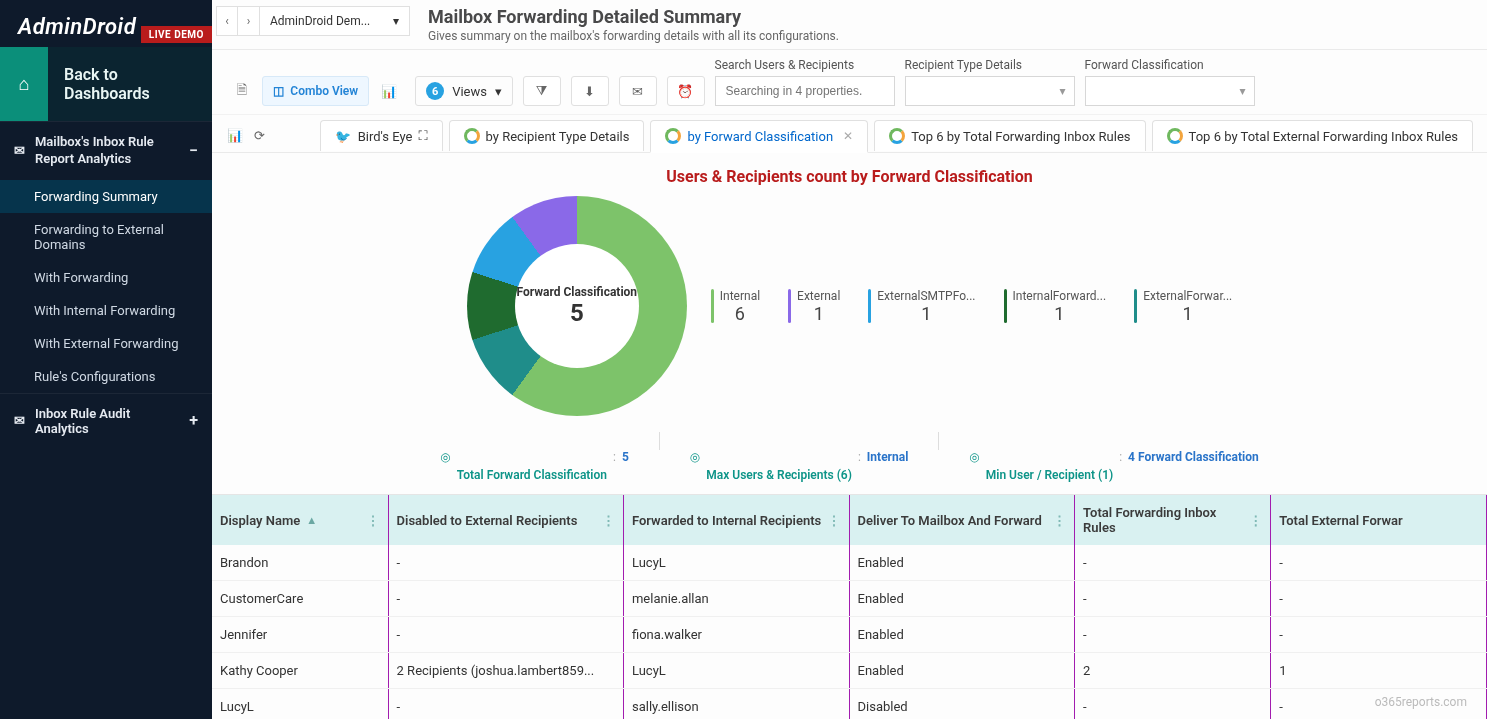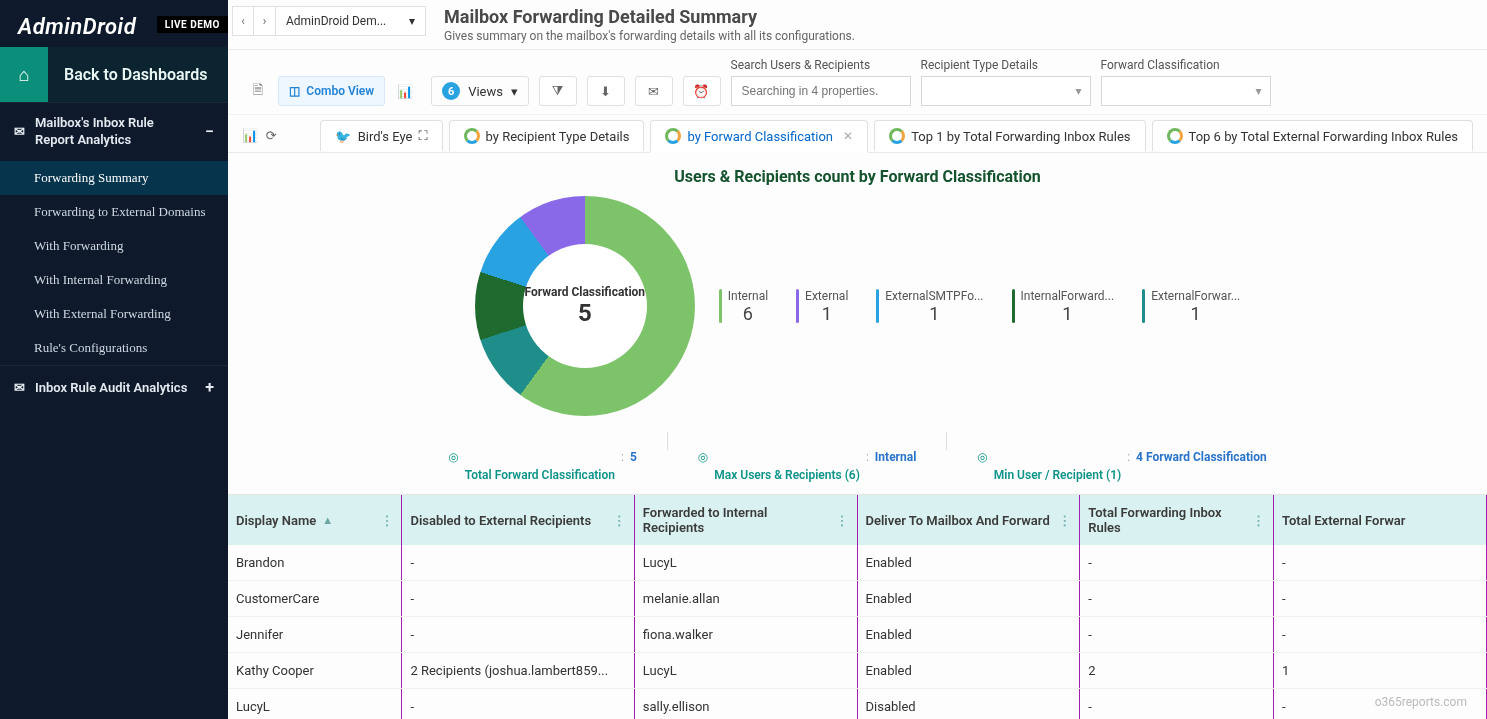--- a/index.html
+++ b/index.html
@@ -1,27 +1,27 @@
 <!DOCTYPE html>
 <html><head>
 <meta charset="utf-8">
 <style>
 * { box-sizing: border-box; margin: 0; padding: 0; }
 body { font-family: -apple-system, "Segoe UI", Roboto, Arial, sans-serif; font-size: 13px; color: #333; background: #fff; overflow: hidden; }
 .app { display: flex; height: 719px; width: 1487px; }
-.sidebar { width: 228px; background: #0e1a2b; color: #cfd8e3; display: flex; flex-direction: column; flex-shrink: 0; }
+.sidebar { width: 212px; background: #0e1a2b; color: #cfd8e3; display: flex; flex-direction: column; flex-shrink: 0; }
 .brand { padding: 14px 18px 8px; position: relative; }
 .brand-text { font-size: 22px; font-weight: 600; color: #fff; letter-spacing: .5px; font-style: italic; }
-.live-demo { position: absolute; right: 0; top: 16px; background: #000000; color: #fff; font-size: 10px; font-weight: 700; padding: 3px 8px; letter-spacing: .5px; }
+.live-demo { position: absolute; right: 0; top: 26px; background: #b91c1c; color: #fff; font-size: 10px; font-weight: 700; padding: 3px 8px; letter-spacing: .5px; }
 .back-row { display: flex; align-items: stretch; background: #0b2430; }
 .home-btn { width: 48px; display: flex; align-items: center; justify-content: center; background: #0b8f7a; color: #fff; font-size: 18px; }
 .back-text { flex: 1; display: flex; align-items: center; padding: 18px 16px; font-weight: 600; font-size: 16px; color: #e9f6f4; }
 .nav-section { padding: 12px 14px; display: flex; align-items: center; gap: 10px; font-weight: 600; color: #e5eaf1; border-top: 1px solid rgba(255,255,255,.06); }
 .nav-section .chevron { margin-left: auto; font-size: 16px; }
-.nav-item { padding: 9px 20px 9px 34px; font-size: 13px; color: #cfd8e3; cursor: pointer; font-family: Liberation Serif, serif; }
+.nav-item { padding: 9px 20px 9px 34px; font-size: 13px; color: #cfd8e3; cursor: pointer; }
 .nav-item.active { background: #06344c; color: #fff; }
 .main { flex: 1; background: #fdfdfd; display: flex; flex-direction: column; overflow: hidden; }
 .header { display: flex; align-items: flex-start; padding: 6px 12px 6px 4px; border-bottom: 1px solid #eaeaea; }
 .nav-breadcrumb { display: flex; align-items: center; gap: 0; margin-right: 8px; }
 .arrow-btn { width: 22px; height: 30px; border: 1px solid #e0e0e0; display: flex; align-items: center; justify-content: center; font-size: 12px; color: #666; background: #fff; cursor: pointer; }
 .arrow-btn + .arrow-btn { border-left: none; }
 .breadcrumb-sel { border: 1px solid #e0e0e0; border-left: none; height: 30px; display: flex; align-items: center; padding: 0 10px; min-width: 150px; justify-content: space-between; font-size: 12px; cursor: pointer; background: #fff; }
 .page-title-block { margin-left: 10px; }
 .page-title { font-size: 18px; font-weight: 700; color: #49494a; }
 .page-sub { font-size: 12px; color: #666; margin-top: 2px; }
@@ -36,21 +36,21 @@
 .filter-label { font-size: 12px; color: #555; }
 .filter-input { height: 30px; border: 1px solid #d7d7d7; padding: 0 10px; font-size: 12px; width: 180px; color: #999; background: #fff; }
 .filter-select { height: 30px; border: 1px solid #d7d7d7; padding: 0 8px; font-size: 12px; width: 170px; background: #fff; display: flex; align-items: center; justify-content: flex-end; color: #999; cursor: pointer; }
 .tabs-row { display: flex; align-items: center; padding: 4px 14px 0; gap: 6px; border-bottom: 1px solid #eaeaea; }
 .tab-ico { width: 32px; height: 30px; display: flex; align-items: center; justify-content: center; color: #666; cursor: pointer; }
 .tab { display: flex; align-items: center; gap: 6px; border: 1px solid #e0e0e0; border-bottom: none; border-radius: 4px 4px 0 0; padding: 7px 14px; font-size: 13px; color: #333; cursor: pointer; background: #fff; white-space: nowrap; }
 .tab.active { border-bottom: 2px solid #fff; position: relative; top: 1px; color: #0067cc; }
 .tab .close { color: #aaa; font-size: 12px; margin-left: 4px; }
 .ring-ico { width: 16px; height: 16px; border-radius: 50%; border: 3px solid; border-color: #6fb85e #f3a43c #28a2e1 #6fb85e; display: inline-block; }
 .chart-area { padding: 14px 20px 6px; text-align: center; }
-.chart-title { font-size: 16px; font-weight: 700; color: #14532d; margin-bottom: 10px; }
+.chart-title { font-size: 16px; font-weight: 700; color: #b91c1c; margin-bottom: 10px; }
 .chart-row { display: flex; align-items: center; justify-content: center; gap: 24px; }
 .donut-wrap { position: relative; width: 220px; height: 220px; }
 .donut { width: 220px; height: 220px; border-radius: 50%; background: conic-gradient(#7dc36a 0deg 216deg, #1f8d8a 216deg 252deg, #1f6b2f 252deg 288deg, #28a2e1 288deg 324deg, #8a69e8 324deg 360deg); }
 .donut-hole { position: absolute; left: 48px; top: 48px; width: 124px; height: 124px; background: #fff; border-radius: 50%; display: flex; flex-direction: column; align-items: center; justify-content: center; }
 .donut-hole .lbl { font-size: 12px; font-weight: 700; color: #333; }
 .donut-hole .num { font-size: 24px; font-weight: 700; color: #333; }
 .legend-row { display: flex; gap: 28px; flex-wrap: nowrap; }
 .legend-item { display: flex; align-items: flex-start; gap: 6px; }
 .legend-bar { width: 3px; height: 34px; border-radius: 2px; }
 .legend-txt { display: flex; flex-direction: column; }
@@ -169,21 +169,21 @@
         <span class="ring-ico"></span>
         <span>by Recipient Type Details</span>
       </div>
       <div class="tab active">
         <span class="ring-ico"></span>
         <span>by Forward Classification</span>
         <span class="close">✕</span>
       </div>
       <div class="tab">
         <span class="ring-ico"></span>
-        <span>Top 1 by Total Forwarding Inbox Rules</span>
+        <span>Top 6 by Total Forwarding Inbox Rules</span>
       </div>
       <div class="tab">
         <span class="ring-ico"></span>
         <span>Top 6 by Total External Forwarding Inbox Rules</span>
       </div>
     </div>
 
     <div class="chart-area">
       <div class="chart-title">Users &amp; Recipients count by Forward Classification</div>
       <div class="chart-row">

